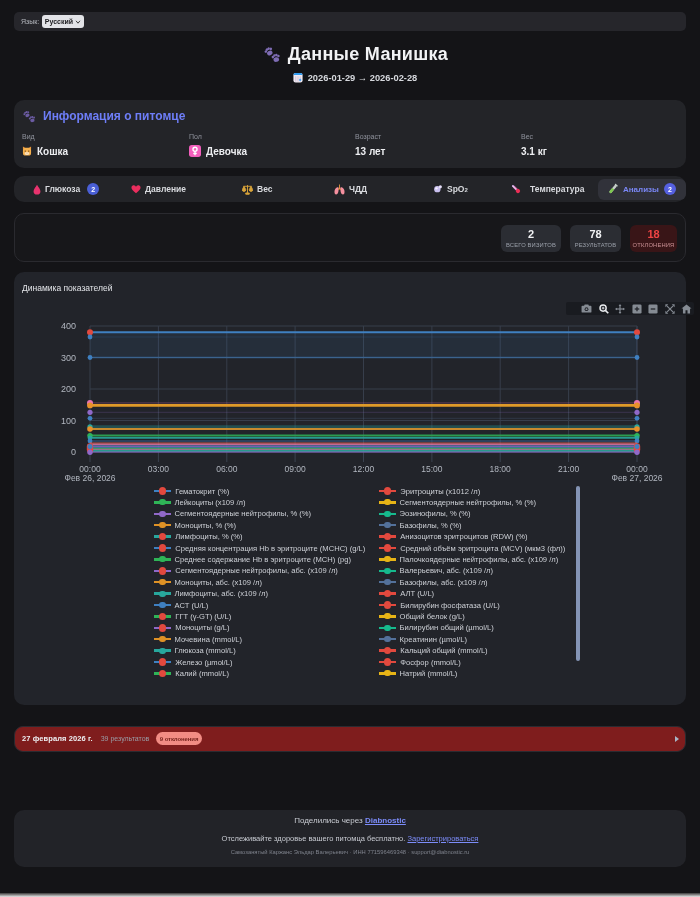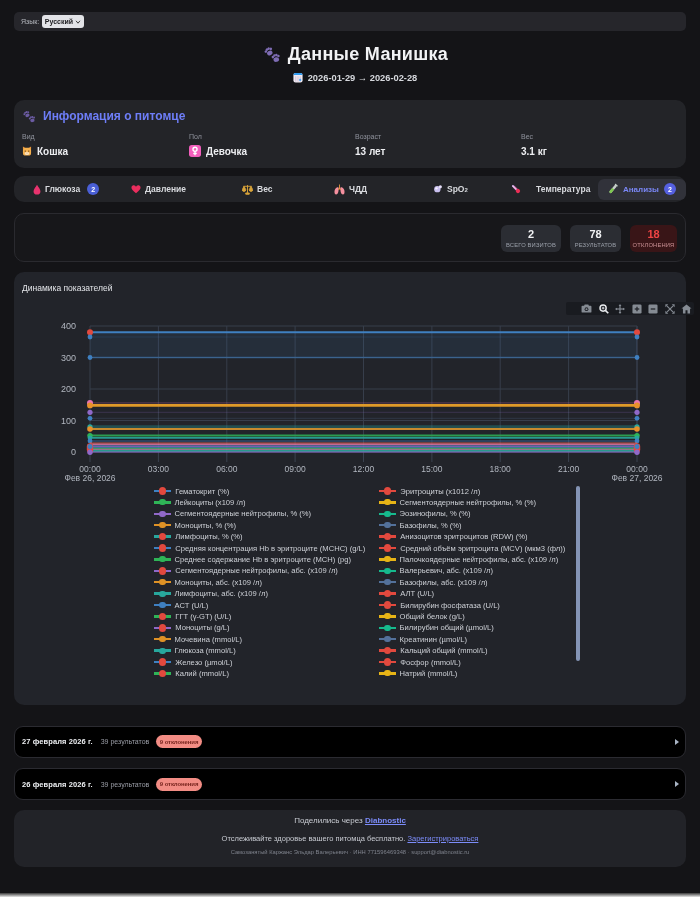--- a/index.html
+++ b/index.html
@@ -29,21 +29,21 @@
 .sbox .t{font-size:5.8px;color:#9ba0aa;letter-spacing:.15px;margin-top:2.5px}
 #chart{top:272px;height:433px;background:#22242a}
 #chart .ct{position:absolute;left:8px;top:11px;font-size:8.5px;color:#e3e5e9}
 #modebar{position:absolute;left:552px;top:30px;width:128px;height:13px;display:flex;gap:6.5px;align-items:center;justify-content:flex-end;background:#191b20;border-radius:2px;padding:0 2px}
 .li{position:absolute;display:flex;align-items:center;height:10px}
 .ll{width:17px;height:2.5px;display:block}
 .ld{width:6.2px;height:6.2px;border-radius:50%;display:block;margin-left:-11.6px}
 .ldr{width:7.6px;height:7.6px;border-radius:50%;display:block;margin-left:-12.3px}
 .lt{font-size:7.6px;color:#ced1d7;margin-left:9px;white-space:nowrap}
 #lscroll{position:absolute;left:562px;top:214px;width:4px;height:175px;background:#8494b5;border-radius:2px}
-.vrow{left:14px;width:672px;height:32px;background:#000000;border:1px solid #2b2b31;border-radius:9px;position:absolute;display:flex;align-items:center}
+.vrow{left:14px;width:672px;height:26px;background:#7f1d1d;border:1px solid #2b2b31;border-radius:9px;position:absolute;display:flex;align-items:center}
 .vrow .d{font-size:7.5px;font-weight:bold;color:#eef0f3;margin-left:7px;letter-spacing:.1px}
 .vrow .r{font-size:7px;color:#9a9da6;margin-left:8px}
 .vrow .pill{margin-left:7px;background:#f28c84;color:#77241e;font-size:6px;font-weight:bold;border-radius:7px;padding:3.5px 3.5px;line-height:6px;letter-spacing:-.1px}
 .vrow .ch{position:absolute;right:6px;width:0;height:0;border-top:3px solid transparent;border-bottom:3px solid transparent;border-left:4px solid #a9b5c5}
 #footer{top:810px;height:57px;background:#222328;text-align:center}
 #footer .f1{margin-top:6px;font-size:8px;color:#c9ccd3}
 #footer .f2{margin-top:9px;font-size:7.5px;color:#c9ccd3}
 #footer .f3{margin-top:6px;font-size:5.8px;color:#7e828c}
 #footer a{color:#7c8cfa;text-decoration:underline;font-weight:bold}
 #bottomstrip{left:0;top:893px;width:700px;height:4px;background:linear-gradient(#3a3a3a,#e6e6e6)}
@@ -200,21 +200,21 @@
       </div>
   <div class="tab" style="left:496px">
         <svg width="12" height="12" viewBox="0 0 13 13">
           <g transform="rotate(-45 6.5 6.5)">
             <rect x="5.35" y="0.8" width="2.3" height="7.4" rx="1.15" fill="#c995dd"></rect>
             <rect x="5.35" y="3.4" width="2.3" height="4.8" fill="#d45fa8"></rect>
             <circle cx="6.5" cy="9.5" r="2.3" fill="#ea2e55"></circle>
             <rect x="5.75" y="1.2" width="1" height="6" rx="0.5" fill="#efe3f5"></rect>
           </g>
         </svg>
-        <span class="tx" style="margin-left:14px">Температура</span>
+        <span class="tx" style="margin-left:8px">Температура</span>
       </div>
   <div class="tab" style="left:593px;color:#7a87f5">
         <svg width="12" height="12" viewBox="0 0 13 13">
           <g transform="rotate(40 6.5 6.5)">
             <rect x="5.1" y="0.8" width="2.8" height="11" rx="1.4" fill="#dfe8e2" opacity="0.85"></rect>
             <path d="M5.1 6.2 h2.8 v4.2 a1.4 1.4 0 0 1 -2.8 0 Z" fill="#7ec94e"></path>
             <rect x="4.6" y="0.4" width="3.8" height="1.1" rx="0.5" fill="#c8d4cc"></rect>
           </g>
         </svg>
         <span class="tx" style="margin-left:4px;font-size:8px">Анализы</span>
@@ -554,24 +554,18 @@
         <span class="lt">Натрий (mmol/L)</span>
       </div>
   <div id="lscroll"></div>
 </div>
 <div class="vrow" style="top:725.5px">
       <span class="d">27 февраля 2026 г.</span>
       <span class="r">39 результатов</span>
       <span class="pill">9 отклонения</span>
       <span class="ch"></span>
     </div>
-<div class="vrow" style="top:768px">
-      <span class="d">26 февраля 2026 г.</span>
-      <span class="r">39 результатов</span>
-      <span class="pill">9 отклонения</span>
-      <span class="ch"></span>
-    </div>
 <div id="footer" class="card">
   <div class="f1">Поделились через <a>Diabnostic</a></div>
   <div class="f2">Отслеживайте здоровье вашего питомца бесплатно. <a style="font-weight:normal">Зарегистрироваться</a></div>
   <div class="f3">Самозанятый Каржанс Эльдар Валерьевич · ИНН 771596469348 · support@diabnostic.ru</div>
 </div>
 <div id="bottomstrip" class="abs"></div>
 </div>
 </body></html>

